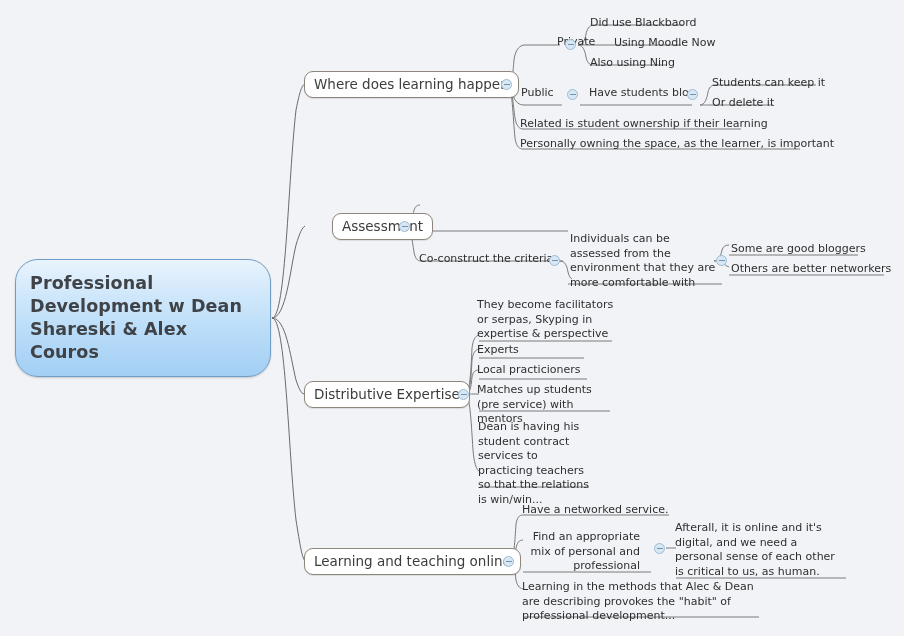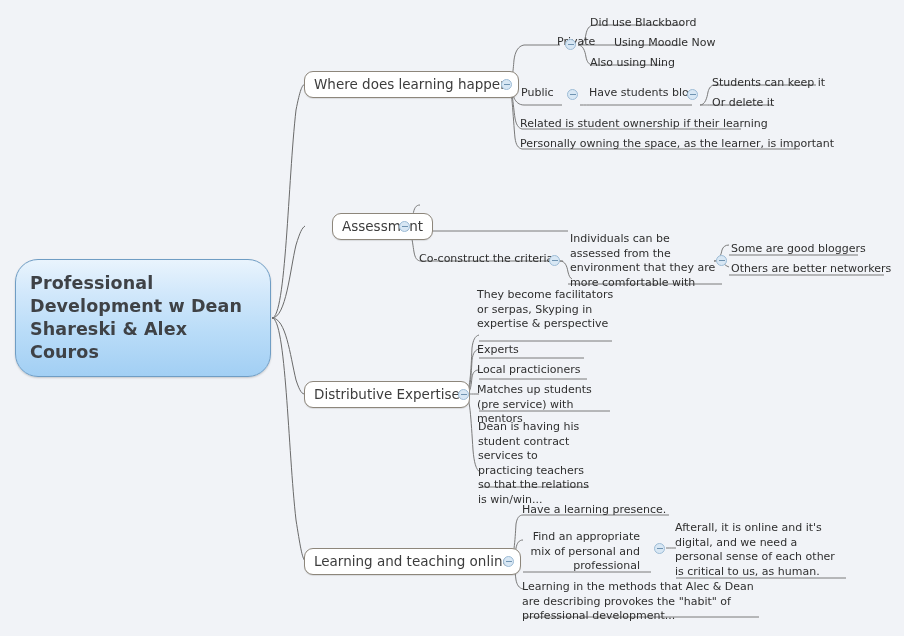--- a/index.html
+++ b/index.html
@@ -255,21 +255,21 @@
   </div>
   <div class="leaf" style="left:731px; top:262px;">
     <span class="leaf-text">Others are better networkers</span>
   </div>
 
   <div class="branch-node" style="left:304px; top:381px;">
     <span>Distributive Expertise</span>
   </div>
   <div class="toggle" style="left:458px; top:389px;"></div>
 
-  <div class="leaf wrap" style="left:477px; top:288px; width:140px;">
+  <div class="leaf wrap" style="left:477px; top:298px; width:140px;">
     <span class="leaf-text">They become facilitators or serpas, Skyping in expertise &amp; perspective</span>
   </div>
   <div class="leaf" style="left:477px; top:343px;">
     <span class="leaf-text">Experts</span>
   </div>
   <div class="leaf" style="left:477px; top:363px;">
     <span class="leaf-text">Local practicioners</span>
   </div>
   <div class="leaf wrap" style="left:477px; top:383px; width:137px;">
     <span class="leaf-text">Matches up students (pre service) with mentors</span>
@@ -277,21 +277,21 @@
   <div class="leaf wrap" style="left:478px; top:420px; width:115px;">
     <span class="leaf-text">Dean is having his student contract services to practicing teachers so that the relations is win/win...</span>
   </div>
 
   <div class="branch-node" style="left:304px; top:548px;">
     <span>Learning and teaching online</span>
   </div>
   <div class="toggle" style="left:503px; top:556px;"></div>
 
   <div class="leaf" style="left:522px; top:503px;">
-    <span class="leaf-text">Have a learning presence.</span>
+    <span class="leaf-text">Have a networked service.</span>
   </div>
 
   <div class="leaf wrap" style="left:522px; top:530px; width:118px;text-align:right;">
     <span class="leaf-text">Find an appropriate mix of personal and professional</span>
   </div>
   <div class="toggle" style="left:654px; top:543px;"></div>
 
   <div class="leaf wrap" style="left:675px; top:521px; width:162px;">
     <span class="leaf-text">Afterall, it is online and it's digital, and we need a personal sense of each other is critical to us, as human.</span>
   </div>

